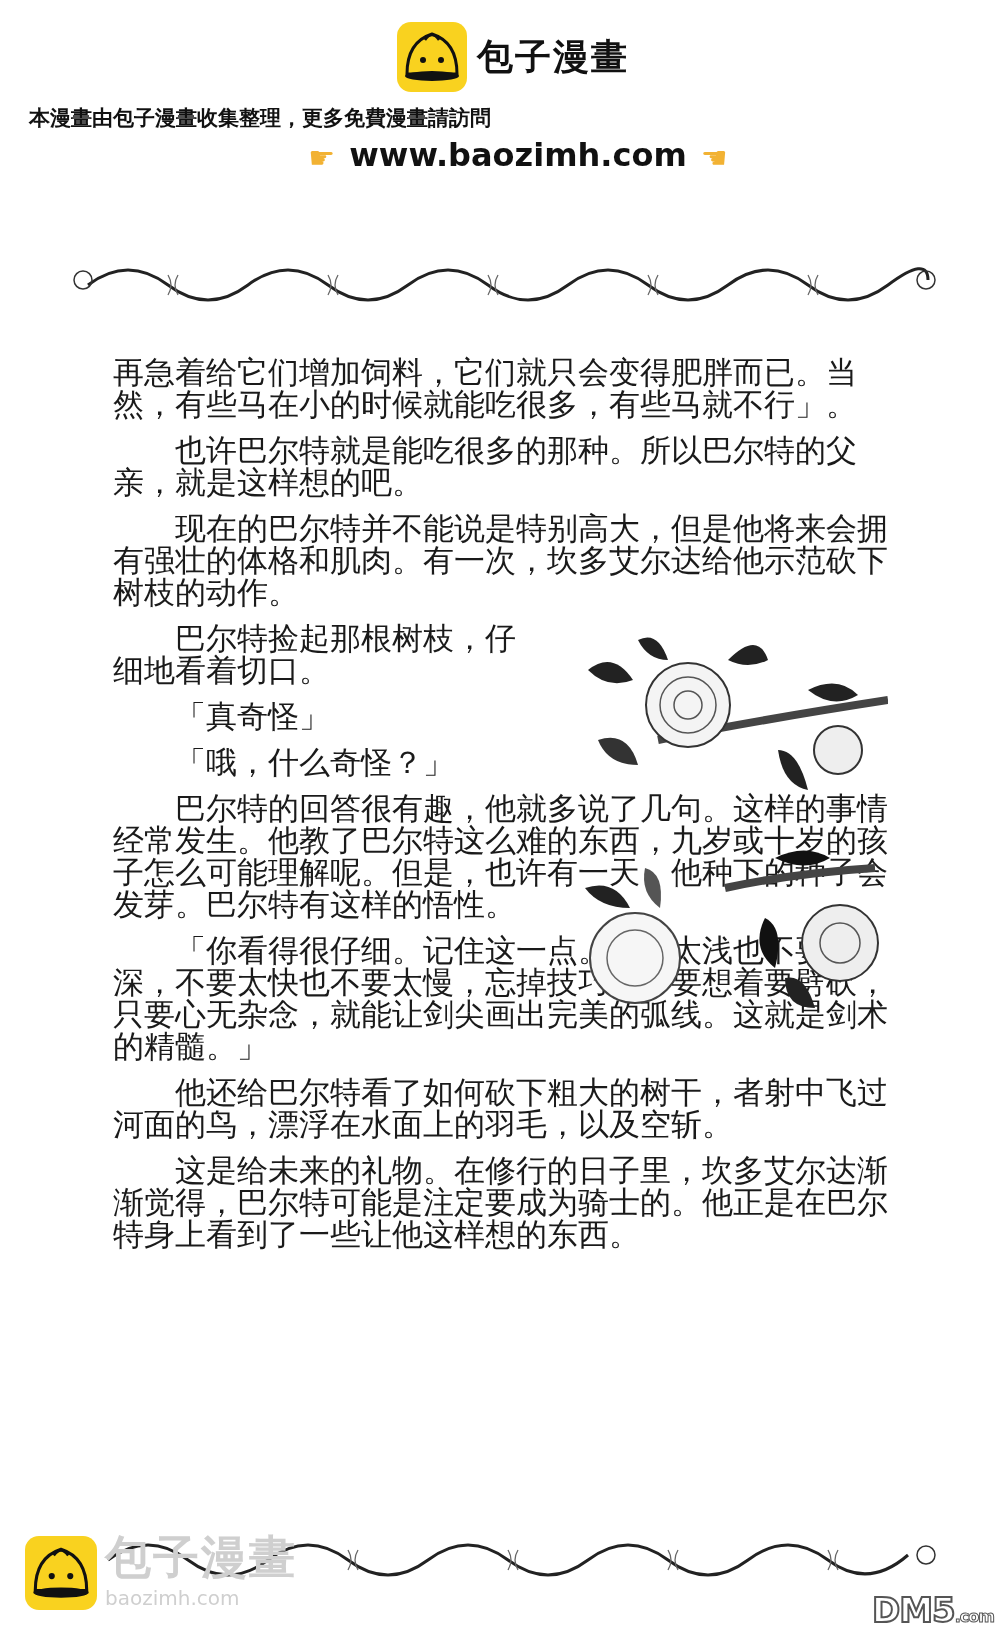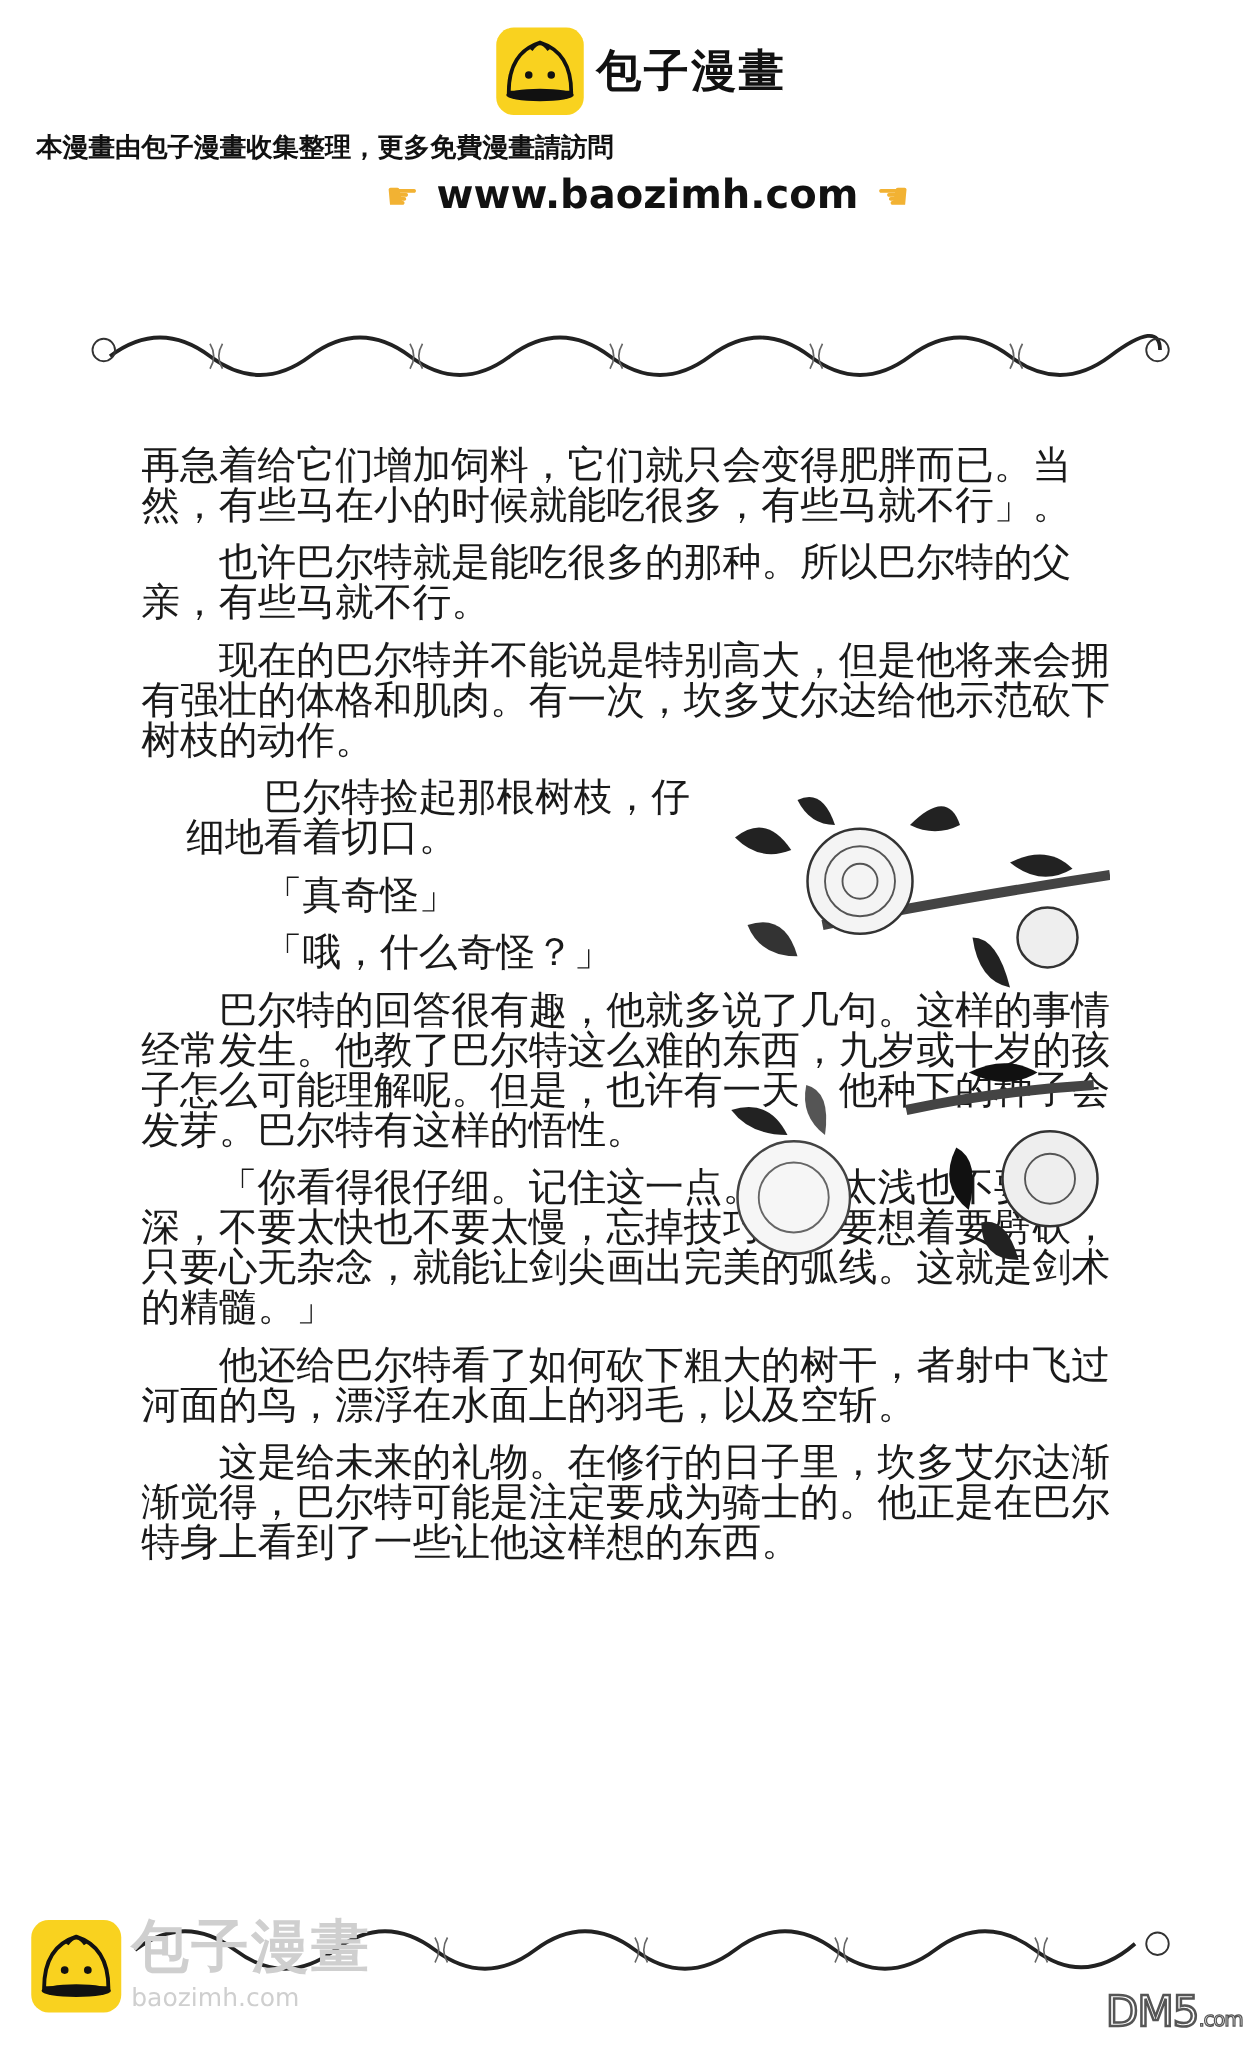--- a/index.html
+++ b/index.html
@@ -12,30 +12,30 @@
   .brand-name { margin-left:10px; font-family:"DejaVu Sans","Liberation Sans",sans-serif; font-size:36px; font-weight:bold; color:#111; letter-spacing:2px; }
   .brand-notice { position:absolute; top:104px; left:16px; width:1008px; font-family:"DejaVu Sans","Liberation Sans",sans-serif; font-weight:bold; font-size:21px; color:#111;padding-left:13px; }
   .brand-url-row { position:absolute; top:136px; left:0; width:1008px; text-align:center; font-family:"DejaVu Sans","Liberation Sans",sans-serif; font-weight:bold; font-size:32px; color:#111;margin-left:14px; }
   .hand { display:inline-block; font-size:30px; color:#f2b233; vertical-align:middle; margin:0 14px; }
   .flourish { position:absolute; left:68px; width:870px; height:50px; }
   .flourish-top { top:255px; }
   .flourish-bottom { top:1530px; }
   .content { position:absolute; left:113px; top:356px; width:780px; font-size:31px; line-height:32px; }
   .para { margin:0 0 14px 0; text-indent:2em; }
   .para.noindent { text-indent:0; }
-  .narrow { width:405px;margin-left:36px; }
+  .narrow { width:405px; }
   .flower { position:absolute; }
   .flower-1 { left:578px; top:630px; width:310px; height:180px; }
   .flower-2 { left:575px; top:848px; width:315px; height:165px; }
   .wm-left { position:absolute; left:25px; top:1532px; display:flex; align-items:center; }
   .wm-bun { width:72px; height:74px; background:#f9d21f; border-radius:14px; position:relative; }
   .wm-text { margin-left:8px; color:#cfcfcf; font-family:"DejaVu Sans","Liberation Sans",sans-serif; }
   .wm-name { font-size:46px; font-weight:bold; line-height:50px; letter-spacing:2px; }
   .wm-url { font-size:20px; line-height:32px; }
-  .wm-dm5 { position:absolute; right:14px; top:1590px; font-family:"DejaVu Sans","Liberation Sans",sans-serif; font-weight:normal; font-size:34px; color:#fff; -webkit-text-stroke:2px #555; letter-spacing:-1px; }
+  .wm-dm5 { position:absolute; right:14px; top:1590px; font-family:"DejaVu Sans","Liberation Sans",sans-serif; font-weight:bold; font-size:34px; color:#fff; -webkit-text-stroke:2px #555; letter-spacing:-1px; }
   .wm-dm5 small { font-size:16px; -webkit-text-stroke:1px #555; }
 </style>
 </head>
 <body>
 
 <div class="brand">
   <div class="brand-logo-row">
     <div class="bun-icon">
       <svg width="70" height="70" viewBox="0 0 70 70">
         <path d="M10 52 Q10 20 35 12 Q60 20 60 52 Z" fill="#f9d21f" stroke="#111" stroke-width="3"></path>
@@ -61,21 +61,21 @@
     <path d="M420 20 q6 10 0 20 M430 20 q-6 10 0 20"></path>
       <path d="M580 20 q6 10 0 20 M590 20 q-6 10 0 20"></path>
     <path d="M740 20 q6 10 0 20 M750 20 q-6 10 0 20"></path>
   </g>
   <circle cx="15" cy="25" r="9" fill="none" stroke="#333" stroke-width="1.5"></circle>
   <circle cx="858" cy="25" r="9" fill="none" stroke="#333" stroke-width="1.5"></circle>
 </svg>
 
 <div class="content">
   <p class="para noindent">再急着给它们增加饲料，它们就只会变得肥胖而已。当然，有些马在小的时候就能吃很多，有些马就不行」。</p>
-  <p class="para">也许巴尔特就是能吃很多的那种。所以巴尔特的父亲，有些马就不行。</p>
+  <p class="para">也许巴尔特就是能吃很多的那种。所以巴尔特的父亲，就是这样想的吧。</p>
   <p class="para">现在的巴尔特并不能说是特别高大，但是他将来会拥有强壮的体格和肌肉。有一次，坎多艾尔达给他示范砍下树枝的动作。</p>
   <p class="para narrow">巴尔特捡起那根树枝，仔细地看着切口。</p>
   <p class="para narrow">「真奇怪」</p>
   <p class="para narrow">「哦，什么奇怪？」</p>
   <p class="para">巴尔特的回答很有趣，他就多说了几句。这样的事情经常发生。他教了巴尔特这么难的东西，九岁或十岁的孩子怎么可能理解呢。但是，也许有一天，他种下的种子会发芽。巴尔特有这样的悟性。</p>
   <p class="para">「你看得很仔细。记住这一点。不要太浅也不要太深，不要太快也不要太慢，忘掉技巧，不要想着要劈砍，只要心无杂念，就能让剑尖画出完美的弧线。这就是剑术的精髓。」</p>
   <p class="para">他还给巴尔特看了如何砍下粗大的树干，者射中飞过河面的鸟，漂浮在水面上的羽毛，以及空斩。</p>
   <p class="para">这是给未来的礼物。在修行的日子里，坎多艾尔达渐渐觉得，巴尔特可能是注定要成为骑士的。他正是在巴尔特身上看到了一些让他这样想的东西。</p>
 </div>
 

